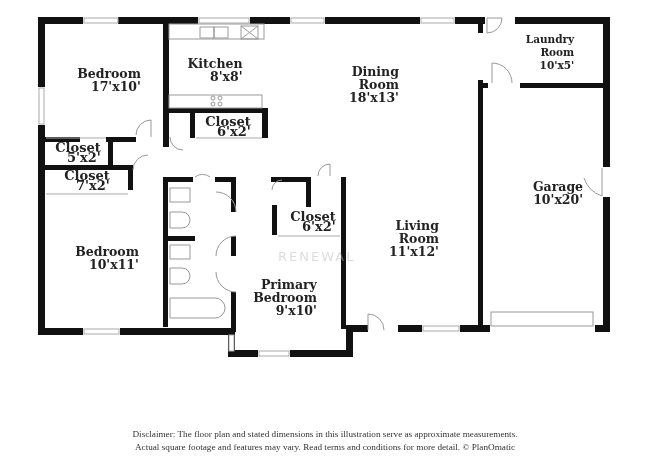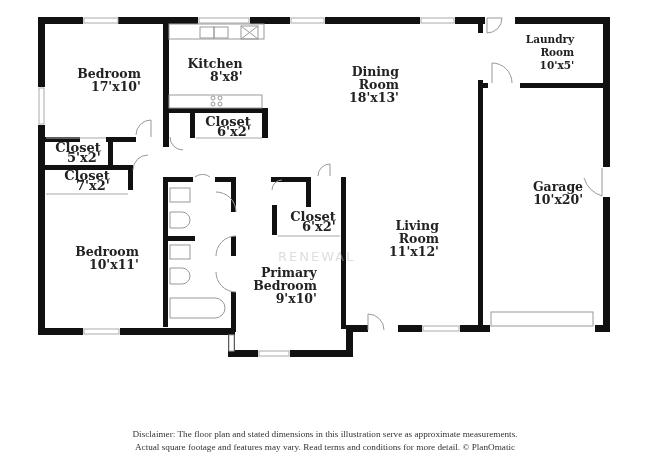--- a/index.html
+++ b/index.html
@@ -169,21 +169,21 @@
     </div>
     <div class="label small" style="left: 313px; top: 222px;">
       <span class="dim">Closet</span>
       <span class="dim">6'x2'</span>
     </div>
     <div class="label" style="left: 414px; top: 238px;">
       <span class="dim">Living</span>
       <span class="dim">Room</span>
       <span class="dim">11'x12'</span>
     </div>
-    <div class="label" style="left: 285px; top: 285px;">
+    <div class="label" style="left: 285px; top: 297px;">
       <span class="dim">Primary</span>
       <span class="dim">Bedroom</span>
       <span class="dim">9'x10'</span>
     </div>
   </div>
 
 <div class="disclaimer">
   <div>Disclaimer: The floor plan and stated dimensions in this illustration serve as approximate measurements.</div>
   <div>Actual square footage and features may vary. Read terms and conditions for more detail. © PlanOmatic</div>
 </div>

